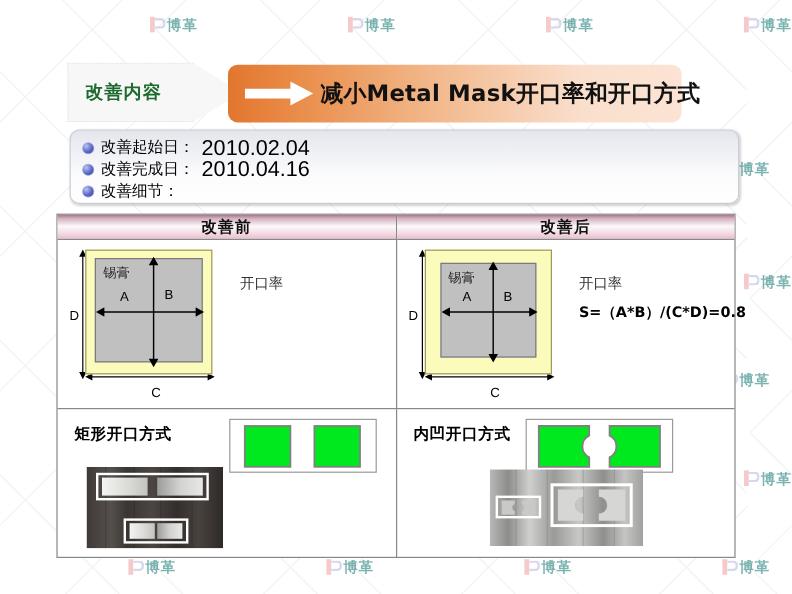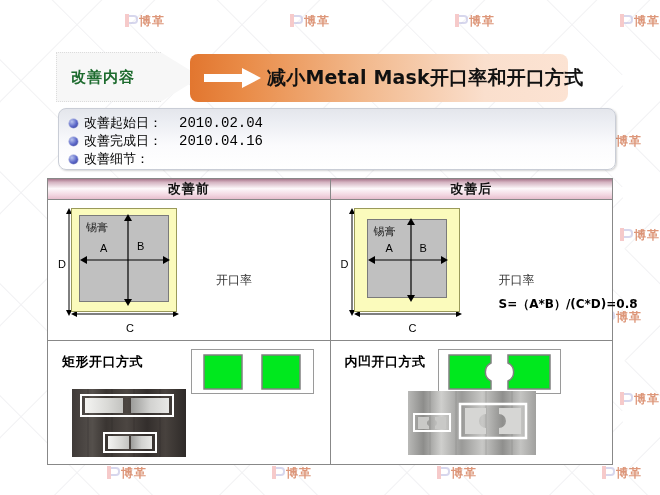--- a/index.html
+++ b/index.html
@@ -30,21 +30,21 @@
   }
   .wm .wm-logo::before{
     content:"";position:absolute;left:0;top:0;width:4px;height:13px;background:#f0a0a0;
   }
   .wm .wm-logo::after{
     content:"";position:absolute;left:4px;top:1px;width:7px;height:5px;
     border:2px solid #b8b8e0;border-left:none;border-radius:0 4px 4px 0;
   }
   .wm .wm-txt{
     font-family:"DejaVu Sans",sans-serif;
-    font-size:12px;font-weight:bold;color:#c2410c;letter-spacing:1px;line-height:1;
+    font-size:12px;font-weight:bold;color:#0f766e;letter-spacing:1px;line-height:1;
   }
 
   
   #stage{position:absolute;inset:0;z-index:2;padding-left:37px;}
 
   
   #header-row{position:absolute;left:0;top:22px;width:660px;height:70px;}
 
   #improve-label-chevron{
     position:absolute;left:56px;top:30px;width:145px;height:50px;
@@ -85,22 +85,22 @@
   .bullet-icon{
     width:9px;height:9px;border-radius:50%;flex:none;margin-right:6px;
     background:radial-gradient(circle at 32% 30%,#b9c4ee 0%,#5a66c8 55%,#3a3f8f 100%);
     box-shadow:0 0 0 .5px #9aa2d8;
   }
   .info-label{
     font-family:"DejaVu Sans",sans-serif;
     font-size:13px;color:#000;white-space:nowrap;
   }
   .info-value{
-    font-family:Liberation Mono, monospace;
-    font-size:14px;color:#000;margin-left:17px;white-space:nowrap;
+    font-family:Liberation Sans, sans-serif;
+    font-size:18px;color:#000;margin-left:6px;white-space:nowrap;
   }
 
   
   #compare-table{
     position:absolute;left:47px;top:178px;width:566px;height:287px;
     border:1px solid #888;box-sizing:border-box;background:#fff;
   }
   .tbl-head-row{display:flex;height:21px;}
   .tbl-head-cell{
     flex:1;
@@ -145,21 +145,21 @@
   }
   .dim-A{
     position:absolute;
     font-family:"Liberation Sans",sans-serif;font-size:11px;color:#000;font-weight:normal;
   }
   .dim-B{
     position:absolute;
     font-family:"Liberation Sans",sans-serif;font-size:11px;color:#000;
   }
 
-  .rate-block{position:absolute;left:168px;top:28px;margin-top:44px;}
+  .rate-block{position:absolute;left:152px;top:28px;}
   .rate-title{
     font-family:"DejaVu Sans",sans-serif;font-size:12px;color:#333;margin-bottom:7px;
   }
   .rate-formula{
     font-family:"DejaVu Sans",sans-serif;font-size:12px;font-weight:bold;color:#000;white-space:nowrap;
   }
 
   
   .open-type-label{
     position:absolute;left:14px;top:12px;

